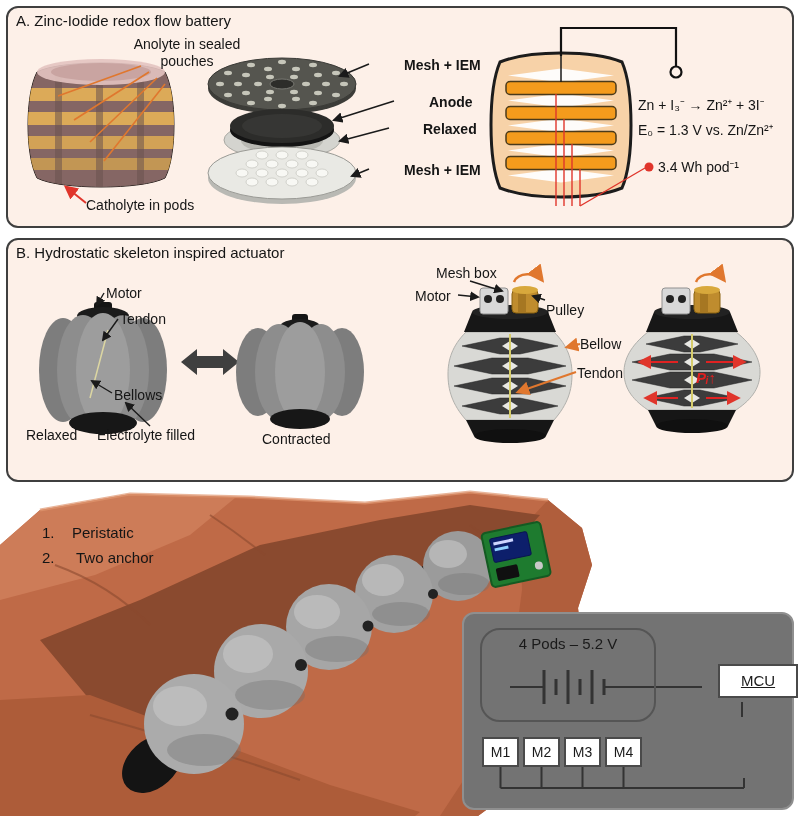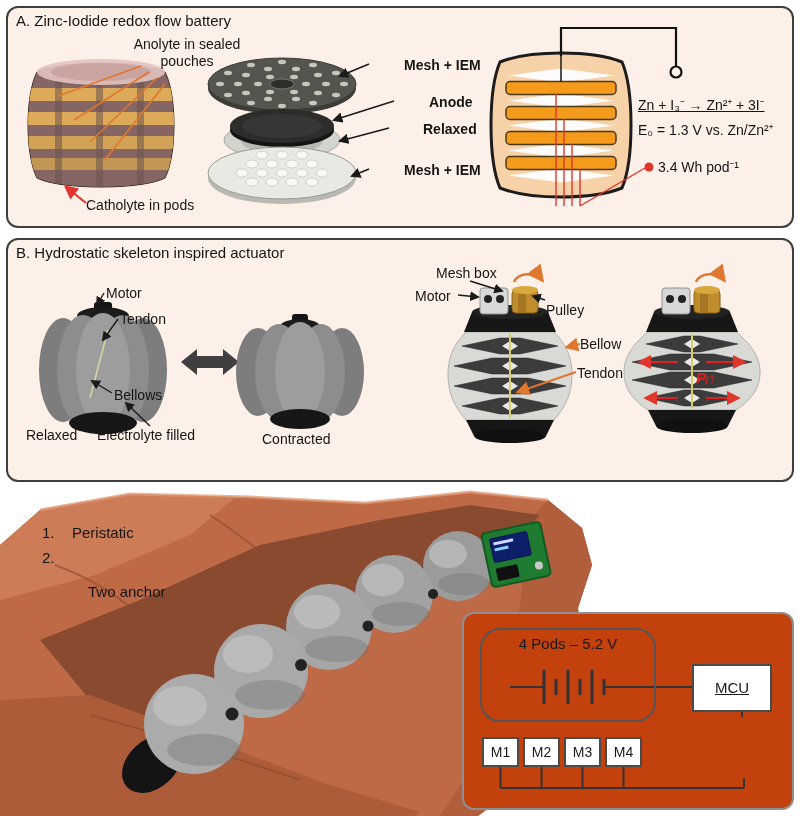--- a/index.html
+++ b/index.html
@@ -6,21 +6,21 @@
   html, body { margin: 0; padding: 0; }
   body { width: 800px; height: 816px; background: #fff; font-family: "Liberation Sans", sans-serif; }
   #figure { position: relative; width: 800px; height: 816px; overflow: hidden; background: #fff; }
   .panel { position: absolute; background: #fdf0e8; border: 2px solid #3f3f3f; border-radius: 12px; }
   #art { position: absolute; left: 0; top: 0; }
   .lbl { position: absolute; font-size: 14px; color: #151515; white-space: nowrap; line-height: 1.2; }
   .bold { font-weight: bold; padding-left: 32px; }
   .title { font-size: 15px; }
   .wrapc { text-align: center; white-space: normal; }
   #circuit { position: absolute; left: 462px; top: 612px; width: 332px; height: 198px;
-             background: #c2410c; border: 2px solid #8f8f8f; border-radius: 12px; }
+             background: #737373; border: 2px solid #8f8f8f; border-radius: 12px; }
   #circuit .clbl { position: absolute; font-size: 15px; color: #1a1a1a; }
   .cbox { position: absolute; border: 2px solid #4a4a4a; background: #fff; display: flex;
           align-items: center; justify-content: center; font-size: 15px; color: #1a1a1a;
           text-align: center; line-height: 1.15; }
   .mbox { font-size: 14px; }
   #pouch { position: absolute; left: 16px; top: 14px; width: 176px; height: 94px;
            border: 2.5px solid #555; border-radius: 20px; background: transparent; }
   .red { color: #e01f1f; font-weight: bold; font-style: italic; font-size: 15px; }
 </style>
 </head>
@@ -330,42 +330,42 @@
     </g>
   </svg>
 
   <div class="lbl title" style="left:16px; top:12px;">A. Zinc-Iodide redox flow battery</div>
   <div class="lbl wrapc" style="left:112px; top:36px; width:150px;">Anolyte in sealed pouches</div>
   <div class="lbl" style="left:86px; top:197px;">Catholyte in pods</div>
   <div class="lbl bold" style="left:372px; top:57px;">Mesh + IEM</div>
   <div class="lbl bold" style="left:397px; top:94px;">Anode</div>
   <div class="lbl bold" style="left:391px; top:121px;">Relaxed</div>
   <div class="lbl bold" style="left:372px; top:162px;">Mesh + IEM</div>
-  <div class="lbl" style="left:638px; top:97px;text-decoration:underline;">Zn + I₃⁻ → Zn²⁺ + 3I⁻</div>
+  <div class="lbl" style="left:638px; top:97px;">Zn + I₃⁻ → Zn²⁺ + 3I⁻</div>
   <div class="lbl" style="left:638px; top:122px;">E₀ = 1.3 V vs. Zn/Zn²⁺</div>
   <div class="lbl" style="left:658px; top:159px;">3.4 Wh pod⁻¹</div>
 
   <div class="lbl title" style="left:16px; top:244px;">B. Hydrostatic skeleton inspired actuator</div>
   <div class="lbl" style="left:106px; top:285px;">Motor</div>
   <div class="lbl" style="left:120px; top:311px;">Tendon</div>
   <div class="lbl" style="left:114px; top:387px;">Bellows</div>
   <div class="lbl" style="left:26px; top:427px;">Relaxed</div>
   <div class="lbl" style="left:97px; top:427px;">Electrolyte filled</div>
   <div class="lbl" style="left:262px; top:431px;">Contracted</div>
   <div class="lbl" style="left:436px; top:265px;">Mesh box</div>
   <div class="lbl" style="left:415px; top:288px;">Motor</div>
   <div class="lbl" style="left:546px; top:290px;margin-top:12px;">Pulley</div>
   <div class="lbl" style="left:580px; top:336px;">Bellow</div>
   <div class="lbl" style="left:577px; top:365px;">Tendon</div>
   <div class="lbl red" style="left:696px; top:369px;">Pᵢ↑</div>
 
   <div class="lbl title" style="left:42px; top:524px;">1.</div>
   <div class="lbl title" style="left:72px; top:524px;">Peristatic</div>
   <div class="lbl title" style="left:42px; top:549px;">2.</div>
-  <div class="lbl title" style="left:88px; top:549px;margin-top:34px;">Two anchor</div>
+  <div class="lbl title" style="left:76px; top:549px;">Two anchor</div>
 
   <div id="circuit">
     <svg width="332" height="198" viewBox="0 0 332 198" style="position:absolute; left:0; top:0;">
       <g stroke="#333" stroke-width="2" fill="none">
         <line x1="140" y1="73" x2="238" y2="73"></line>
         <line x1="278" y1="88" x2="278" y2="103"></line>
         <line x1="36.5" y1="153" x2="36.5" y2="174"></line>
         <line x1="77.5" y1="153" x2="77.5" y2="174"></line>
         <line x1="118.5" y1="153" x2="118.5" y2="174"></line>
         <line x1="159.5" y1="153" x2="159.5" y2="174"></line>
@@ -377,20 +377,20 @@
         <line x1="80" y1="56" x2="80" y2="90" stroke-width="3"></line>
         <line x1="92" y1="65" x2="92" y2="81" stroke-width="3"></line>
         <line x1="104" y1="56" x2="104" y2="90" stroke-width="3"></line>
         <line x1="116" y1="65" x2="116" y2="81" stroke-width="3"></line>
         <line x1="128" y1="56" x2="128" y2="90" stroke-width="3"></line>
         <line x1="140" y1="65" x2="140" y2="81" stroke-width="3"></line>
       </g>
     </svg>
     <div id="pouch"></div>
     <div class="clbl" style="left:16px; top:21px; width:176px; text-align:center;">4 Pods – 5.2 V</div>
-    <div class="cbox" style="left:228px; top:50px; width:80px; height:48px;text-decoration:underline;">MCU</div>
+    <div class="cbox" style="left:254px; top:50px; width:80px; height:34px;text-decoration:underline;">MCU</div>
     <div class="cbox mbox" style="left:18px; top:123px; width:37px; height:30px;">M1</div>
     <div class="cbox mbox" style="left:59px; top:123px; width:37px; height:30px;">M2</div>
     <div class="cbox mbox" style="left:100px; top:123px; width:37px; height:30px;">M3</div>
     <div class="cbox mbox" style="left:141px; top:123px; width:37px; height:30px;">M4</div>
   </div>
 
 </div>
 
 </body></html>

